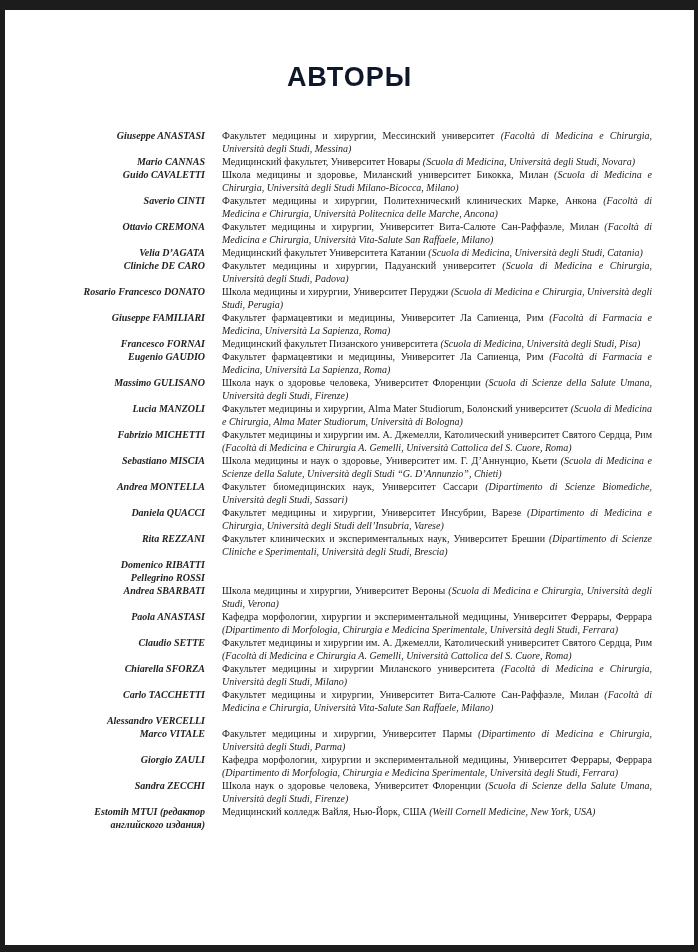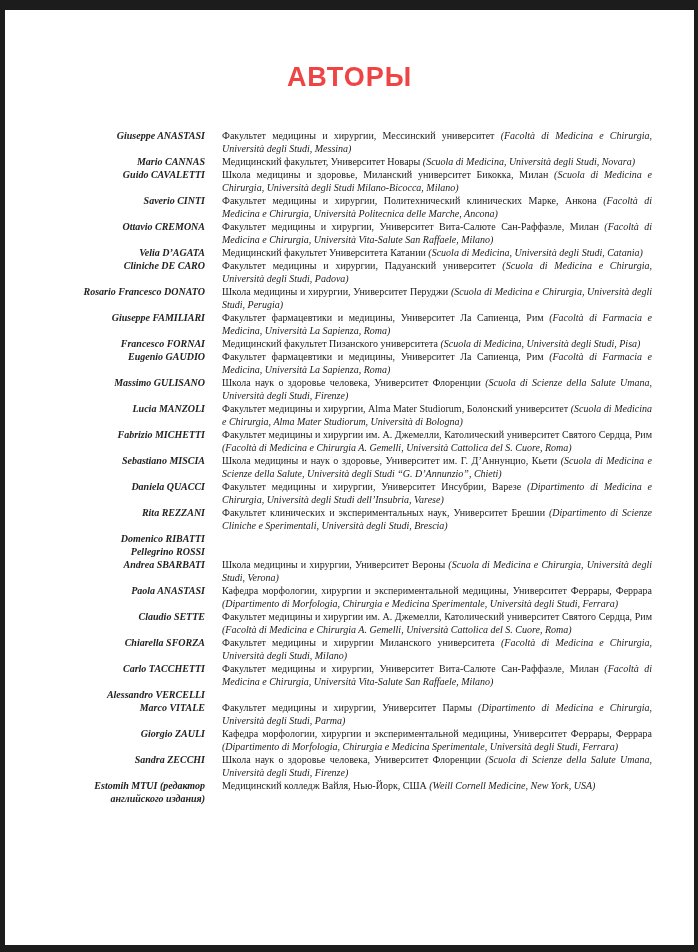--- a/index.html
+++ b/index.html
@@ -48,21 +48,21 @@
     font-size: 10px;
     line-height: 13px;
   }
   .aff-it {
     font-style: italic;
   }
 </style>
 </head>
 <body>
 
-<h1 class="page-title" style="color: #ef4444;">АВТОРЫ</h1>
+<h1 class="page-title" style="color: #0f172a;">АВТОРЫ</h1>
 
 <main class="authors-list">
   <div class="author-row">
     <div class="author-name">Giuseppe ANASTASI</div>
     <div class="author-aff"><span class="aff-ru">Факультет медицины и хирургии, Мессинский университет</span> <span class="aff-it">(Facoltà di Medicina e Chirurgia, Università degli Studi, Messina)</span></div>
   </div>
 
   <div class="author-row">
     <div class="author-name">Mario CANNAS</div>
     <div class="author-aff"><span class="aff-ru">Медицинский факультет, Университет Новары</span> <span class="aff-it">(Scuola di Medicina, Università degli Studi, Novara)</span></div>
@@ -126,20 +126,24 @@
   <div class="author-row">
     <div class="author-name">Fabrizio MICHETTI</div>
     <div class="author-aff"><span class="aff-ru">Факультет медицины и хирургии им. А. Джемелли, Католический университет Святого Сердца, Рим</span> <span class="aff-it">(Facoltà di Medicina e Chirurgia A. Gemelli, Università Cattolica del S. Cuore, Roma)</span></div>
   </div>
 
   <div class="author-row">
     <div class="author-name">Sebastiano MISCIA</div>
     <div class="author-aff"><span class="aff-ru">Школа медицины и наук о здоровье, Университет им. Г. Д’Аннунцио, Кьети</span> <span class="aff-it">(Scuola di Medicina e Scienze della Salute, Università degli Studi “G. D’Annunzio”, Chieti)</span></div>
   </div>
 
+  <div class="author-row">
+    <div class="author-name">Andrea MONTELLA</div>
+    <div class="author-aff"><span class="aff-ru">Факультет биомедицинских наук, Университет Сассари</span> <span class="aff-it">(Dipartimento di Scienze Biomediche, Università degli Studi, Sassari)</span></div>
+  </div>
 
   <div class="author-row">
     <div class="author-name">Daniela QUACCI</div>
     <div class="author-aff"><span class="aff-ru">Факультет медицины и хирургии, Университет Инсубрии, Варезе</span> <span class="aff-it">(Dipartimento di Medicina e Chirurgia, Università degli Studi dell’Insubria, Varese)</span></div>
   </div>
 
   <div class="author-row">
     <div class="author-name">Rita REZZANI</div>
     <div class="author-aff"><span class="aff-ru">Факультет клинических и экспериментальных наук, Университет Брешии</span> <span class="aff-it">(Dipartimento di Scienze Cliniche e Sperimentali, Università degli Studi, Brescia)</span></div>
   </div>

